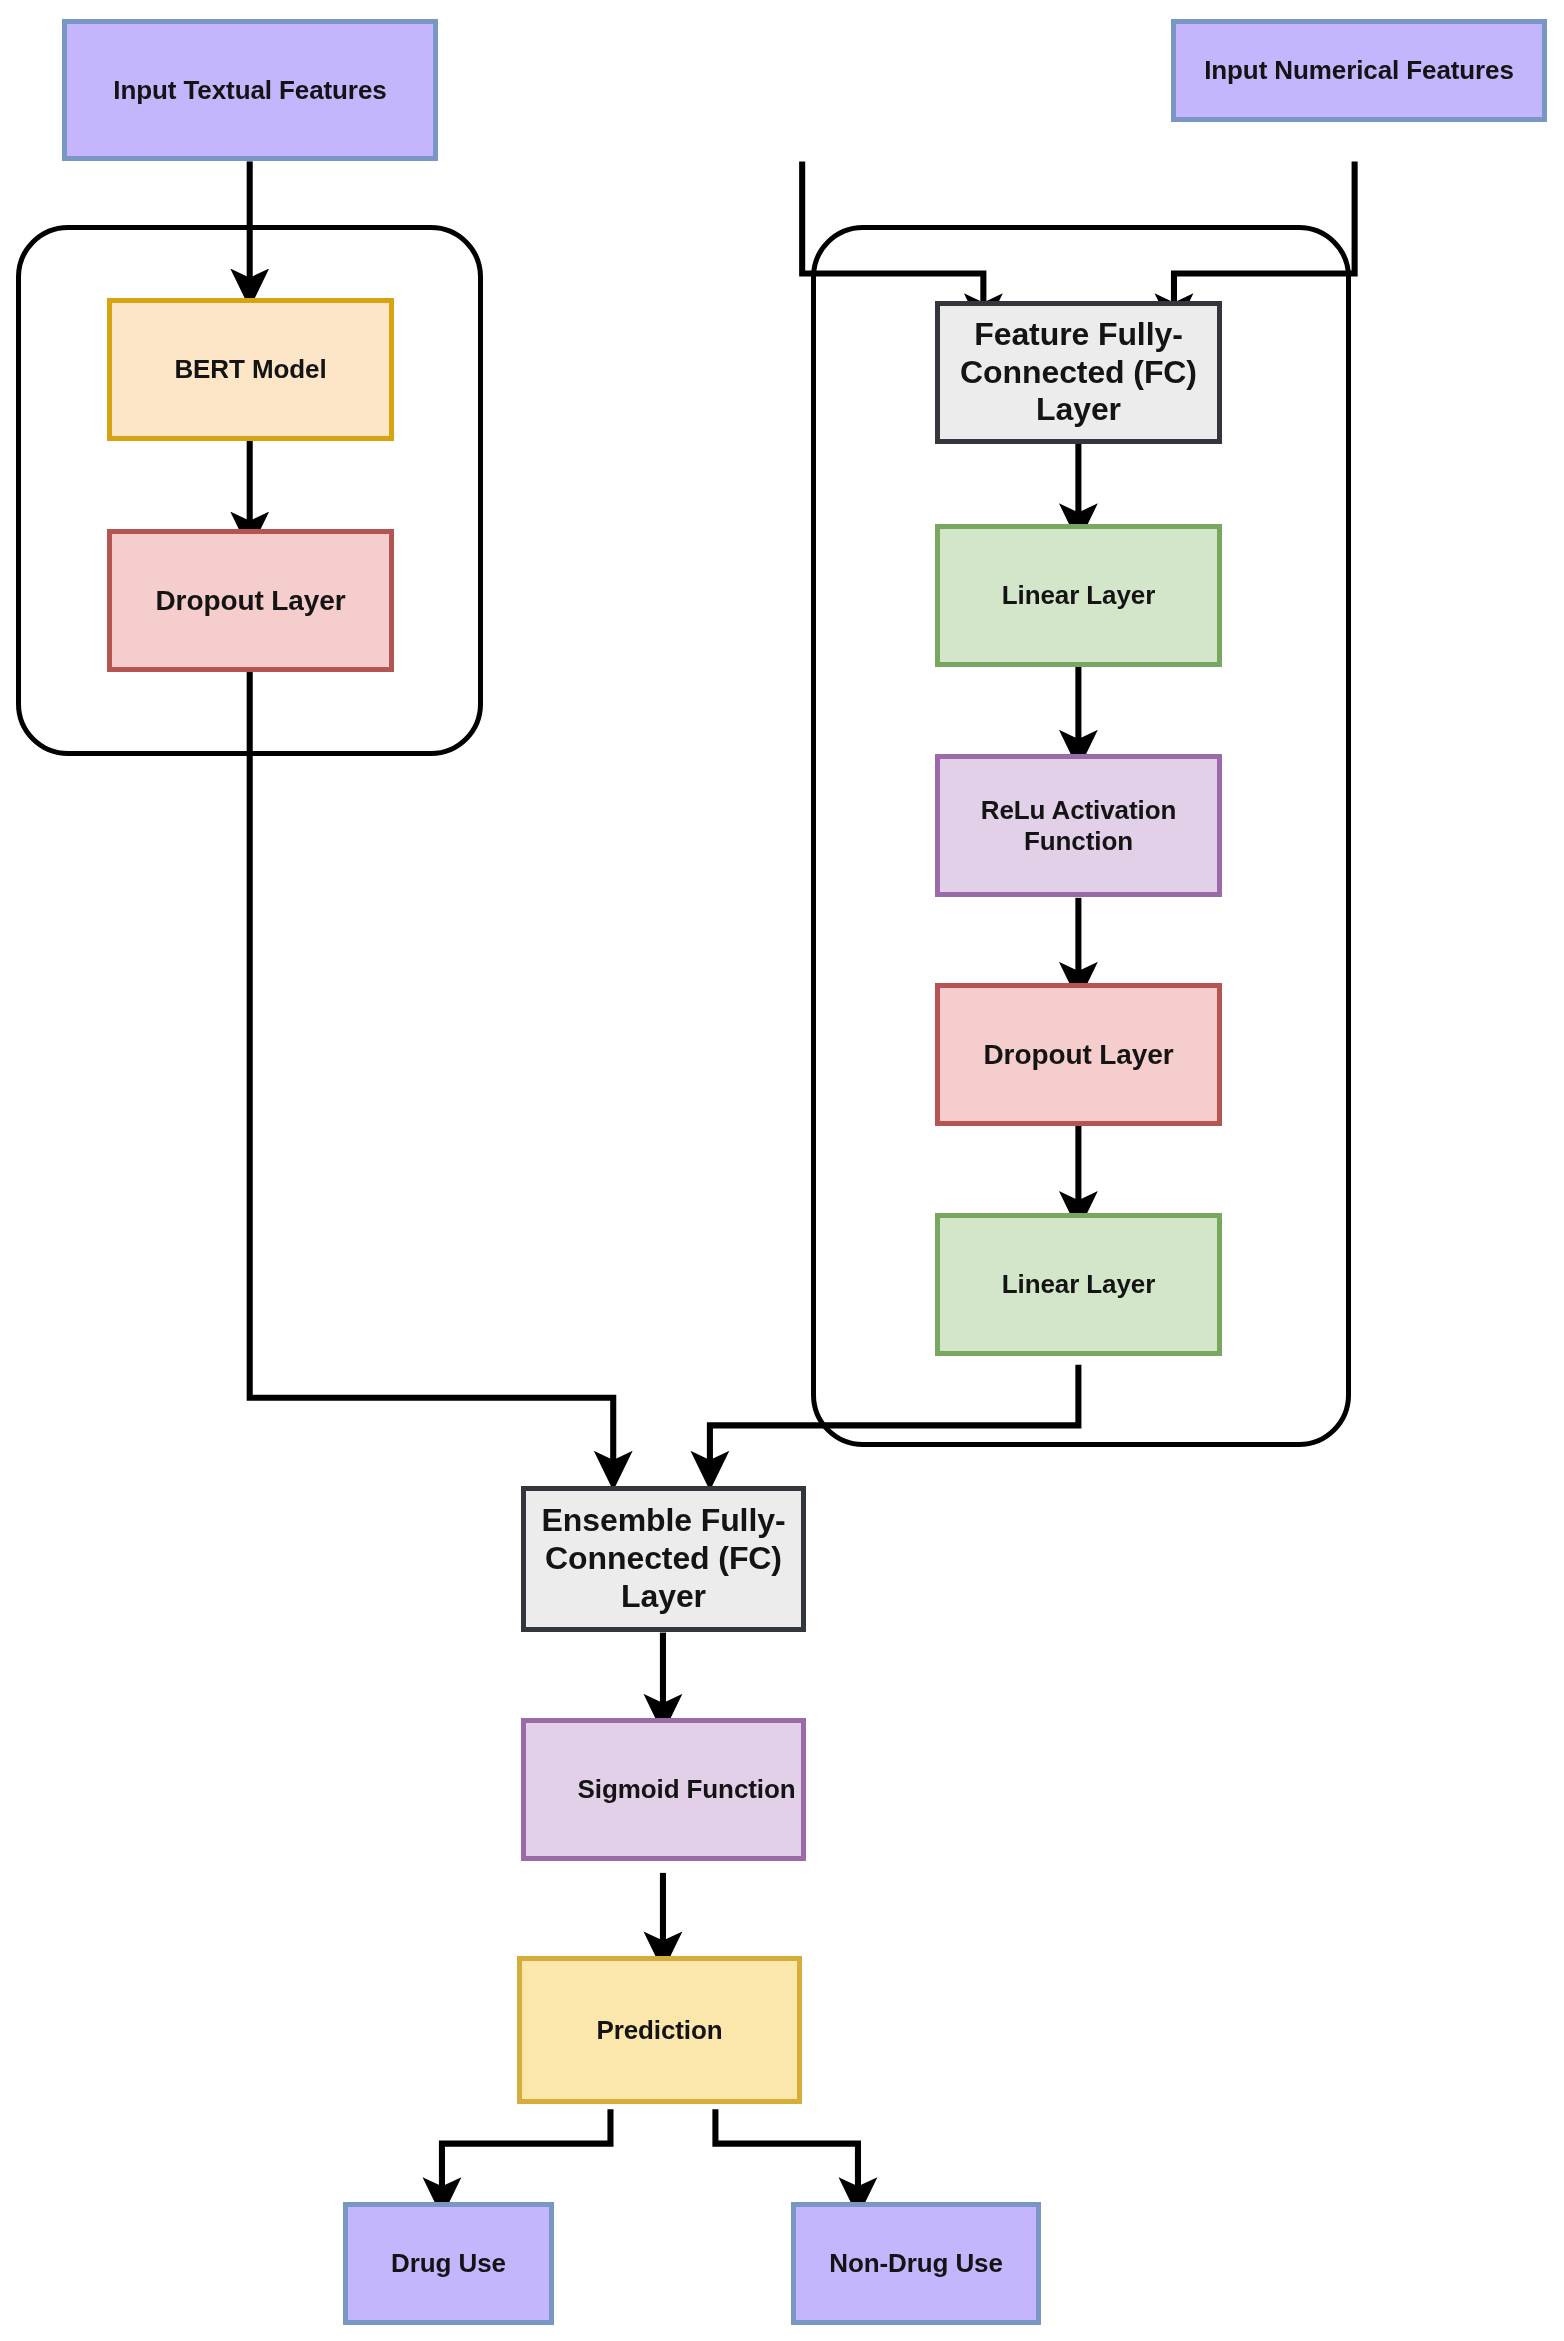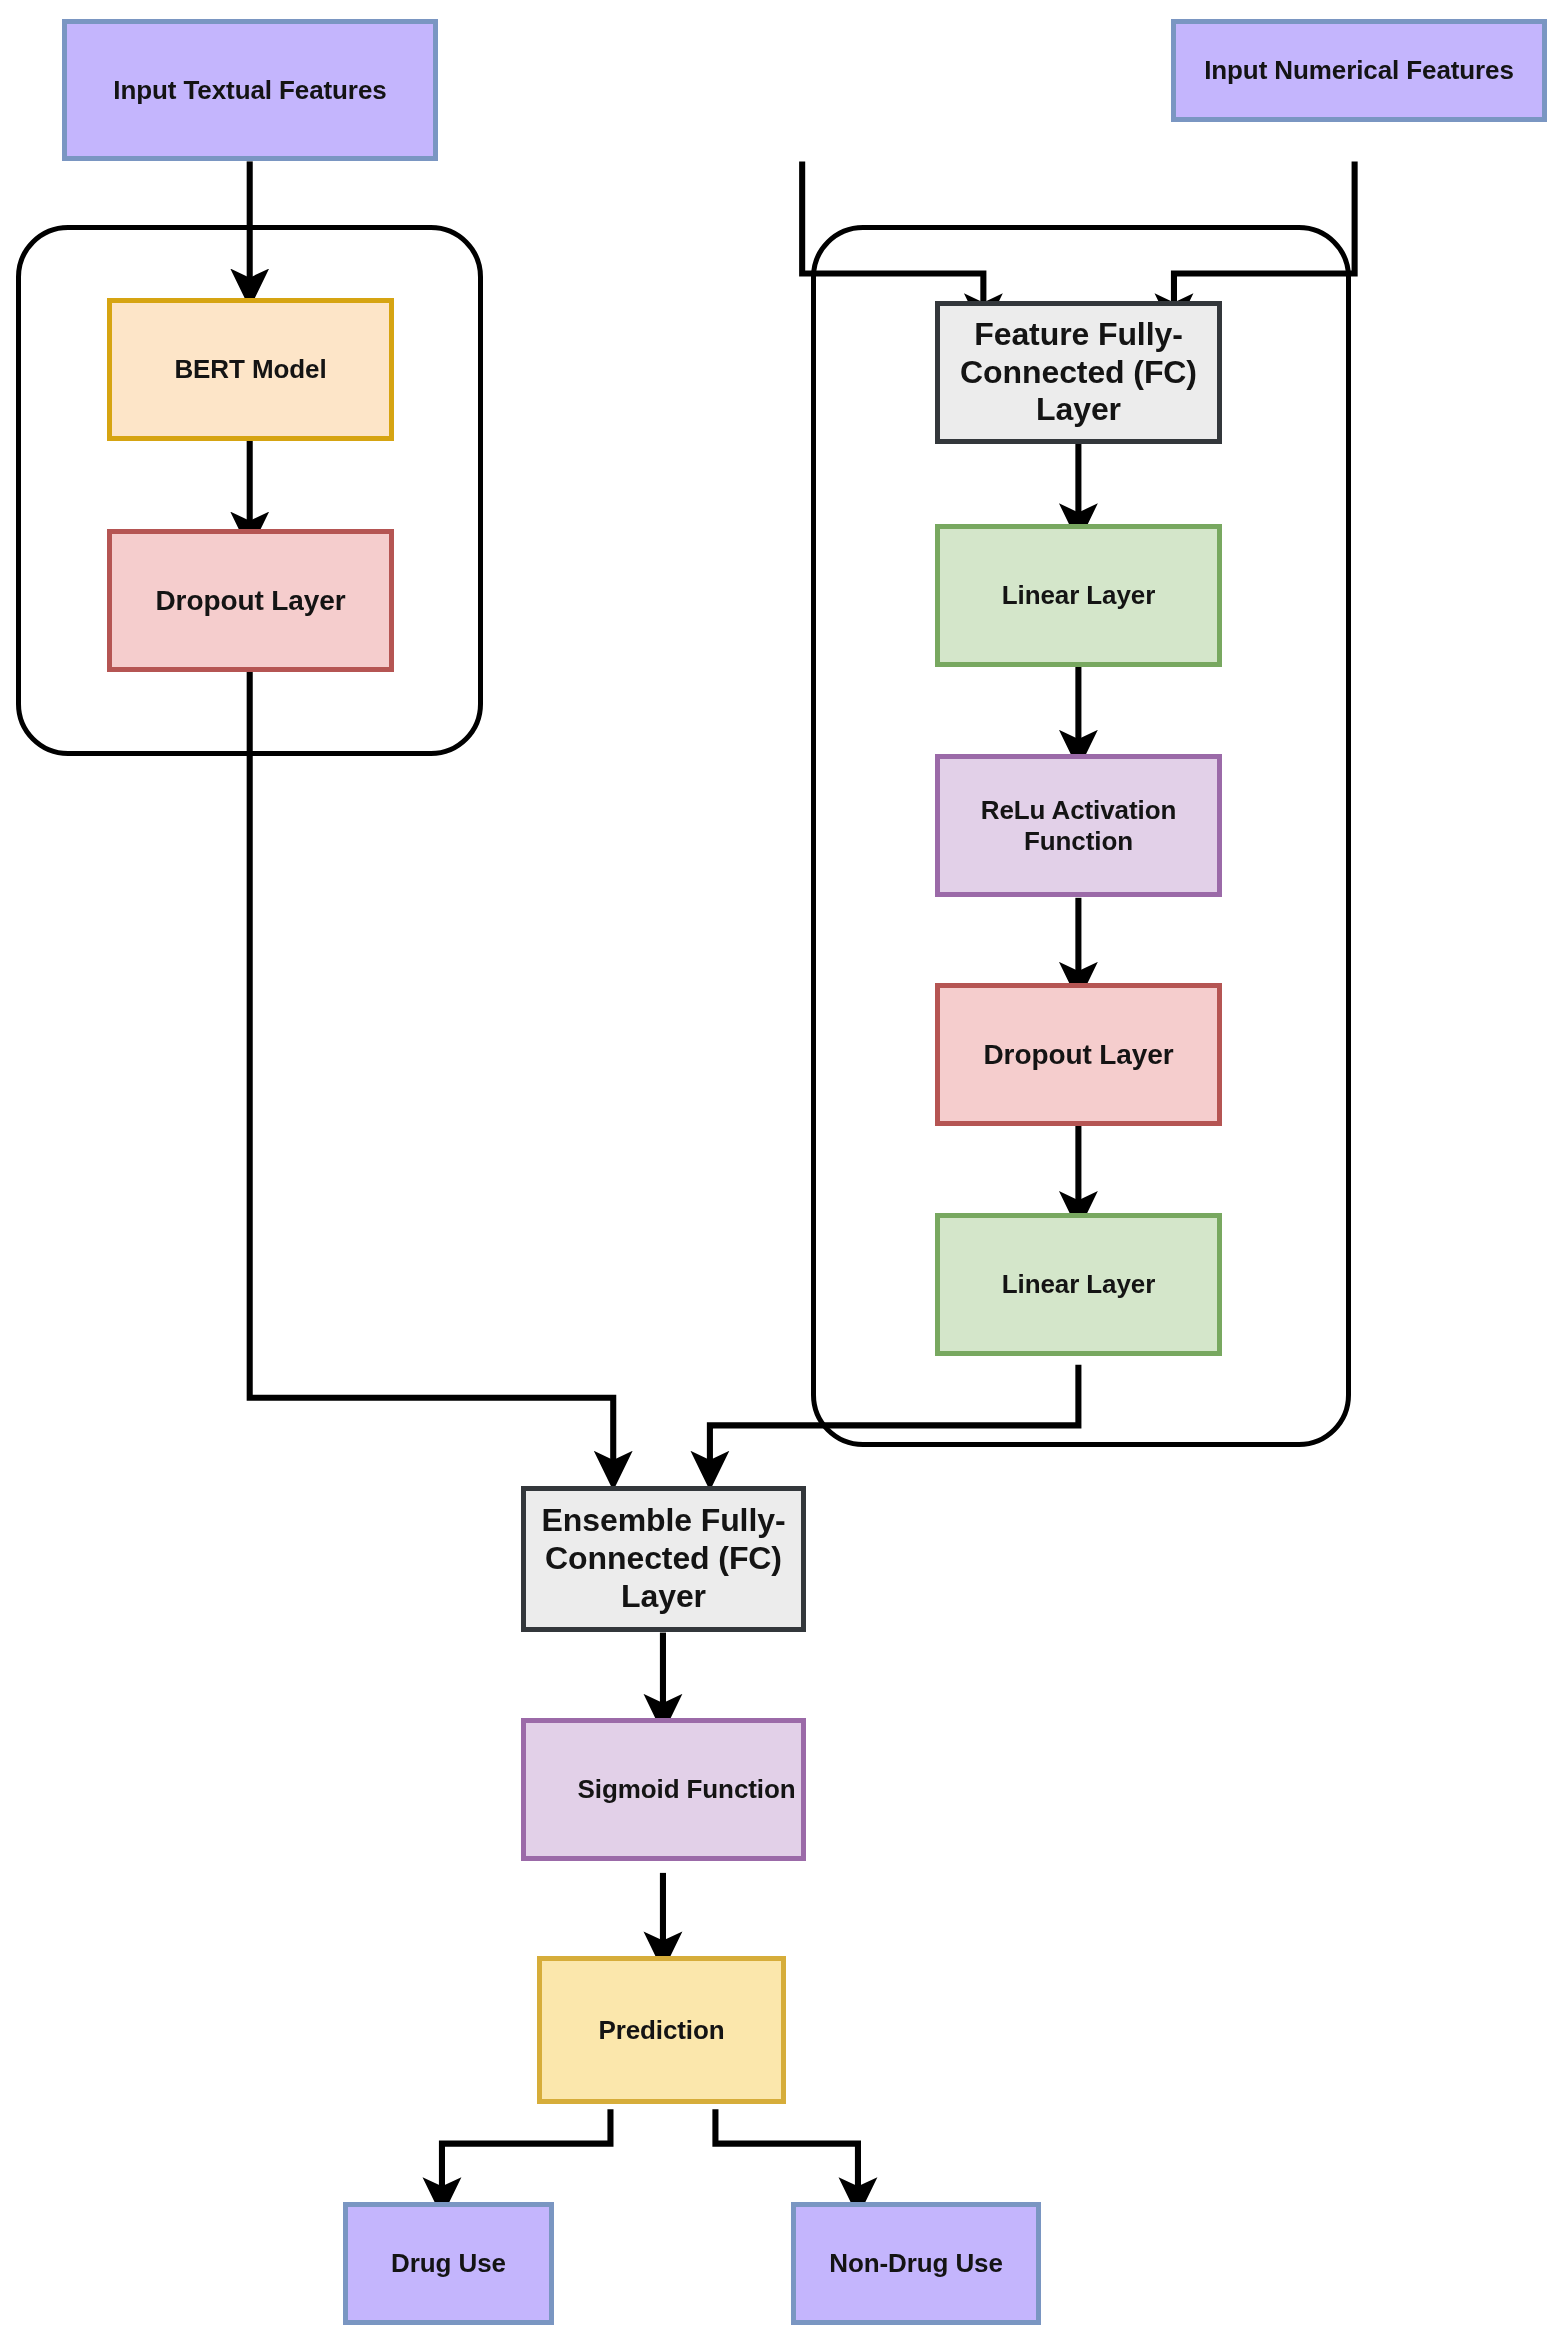--- a/index.html
+++ b/index.html
@@ -170,21 +170,21 @@
   </div>
 
   <div class="node fc-box" style="left:521px; top:1486px; width:285px; height:146px;">
     <span class="node-label">Ensemble Fully-Connected (FC) Layer</span>
   </div>
 
   <div class="node activation-box" style="left:521px; top:1718px; width:285px; height:143px;text-align:right;">
     <span class="node-label">Sigmoid Function</span>
   </div>
 
-  <div class="node prediction-box" style="left:537px; top:1956px; width:249px; height:148px;">
+  <div class="node prediction-box" style="left:517px; top:1956px; width:285px; height:148px;">
     <span class="node-label">Prediction</span>
   </div>
 
   <div class="node io-box" style="left:343px; top:2202px; width:211px; height:123px;">
     <span class="node-label">Drug Use</span>
   </div>
 
   <div class="node io-box" style="left:791px; top:2202px; width:250px; height:123px;">
     <span class="node-label">Non-Drug Use</span>
   </div>

